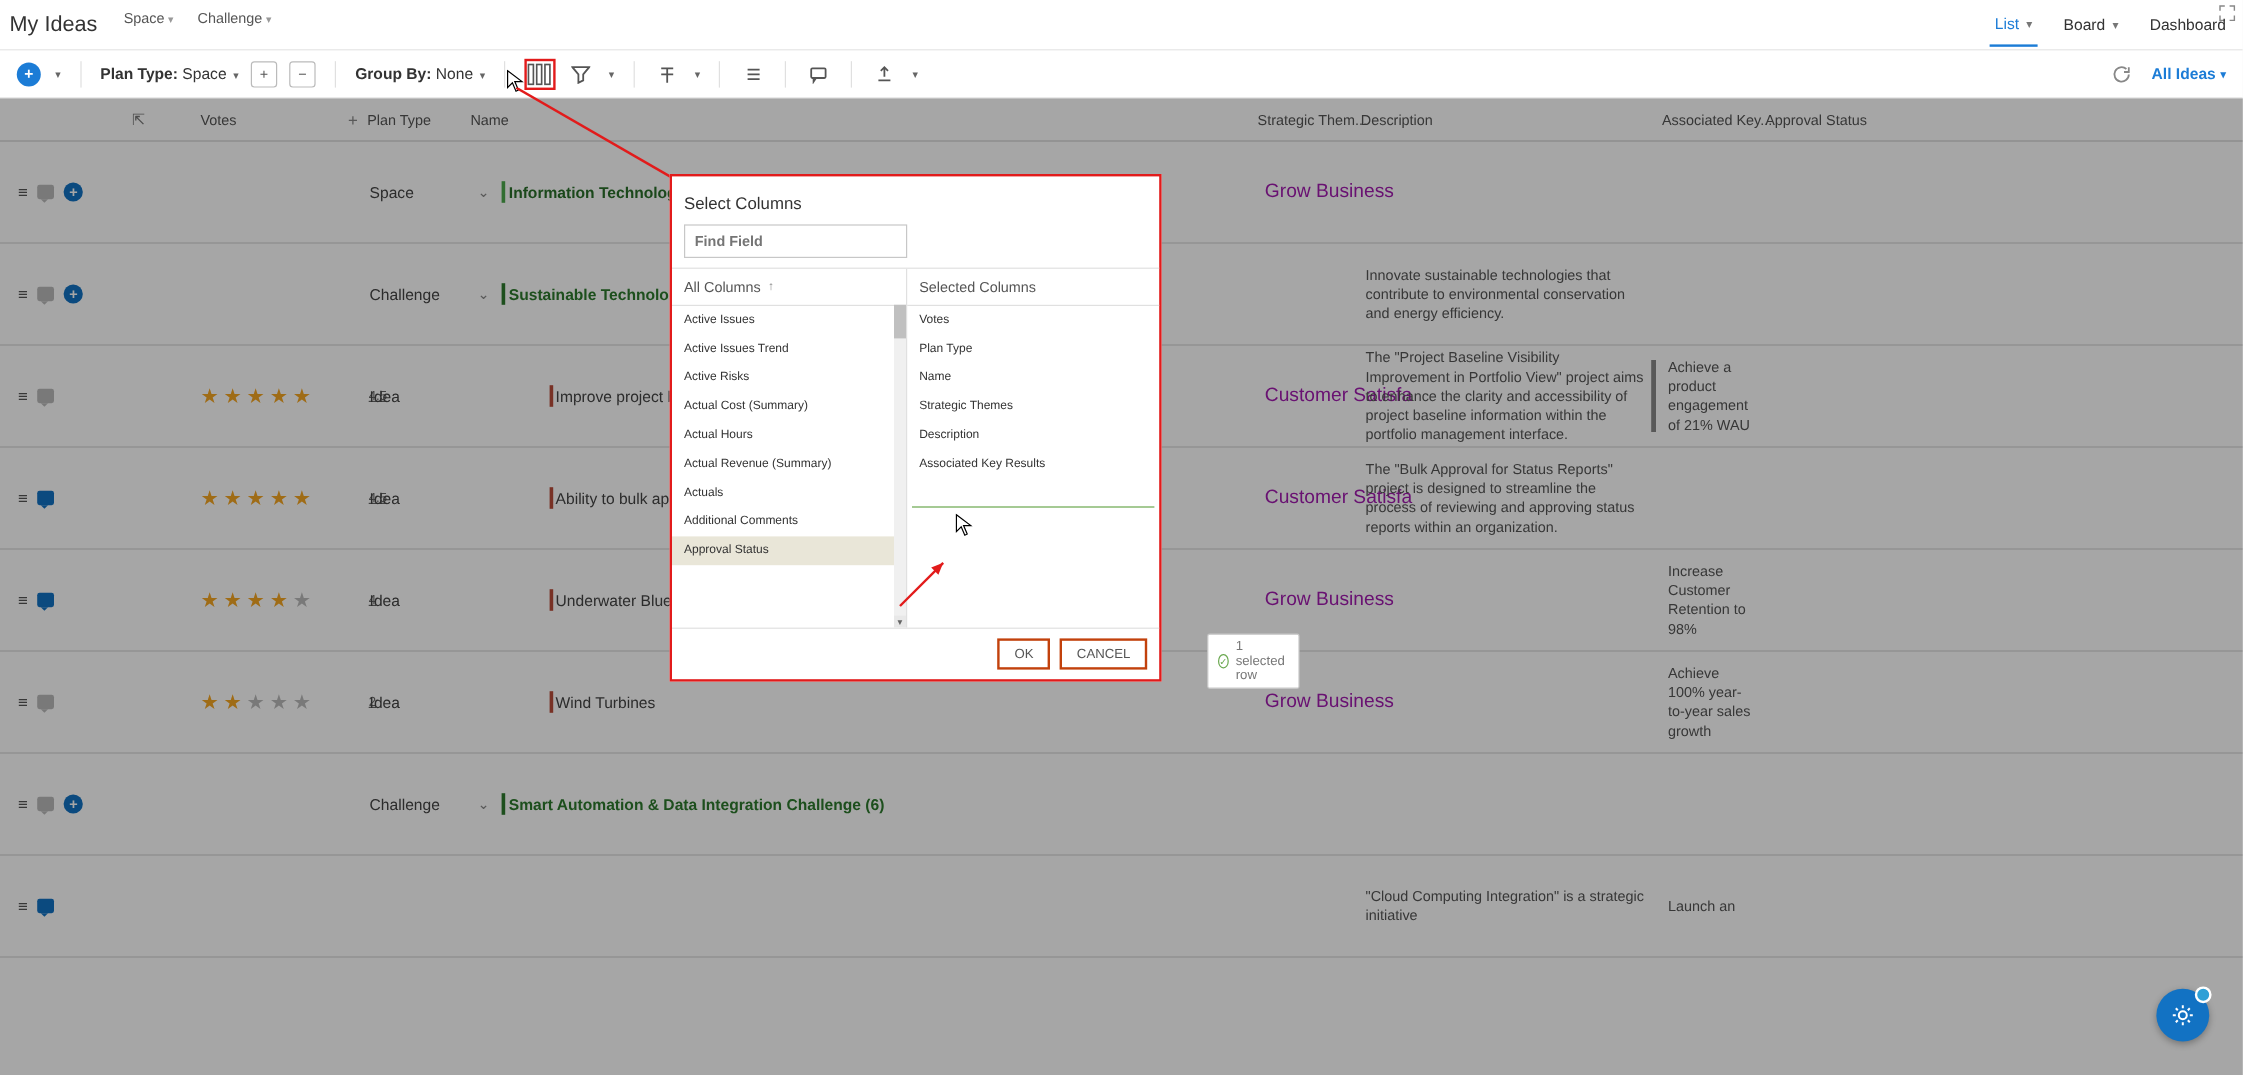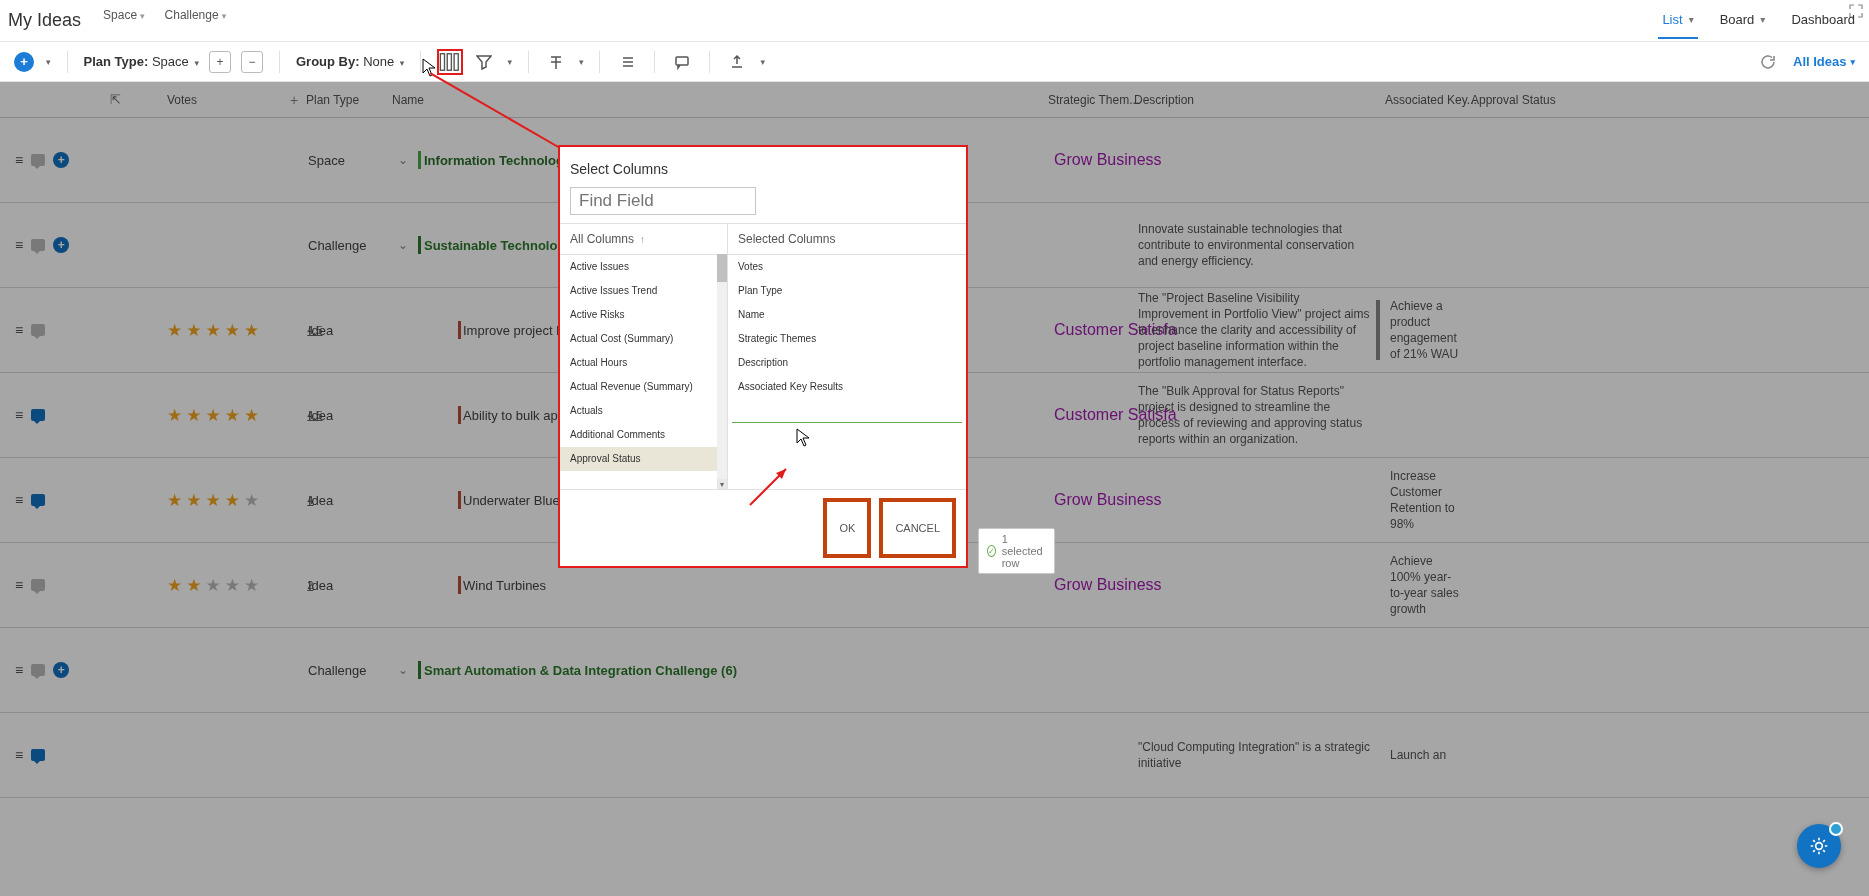--- a/index.html
+++ b/index.html
@@ -3,21 +3,21 @@
 <meta charset="utf-8">
 <style>
   * { box-sizing: border-box; margin: 0; padding: 0; font-family: 'Segoe UI', Arial, sans-serif; }
   html, body { width: 1869px; height: 896px; overflow: hidden; background: #fff; }
 
   
   .top-header { display: flex; align-items: center; height: 42px; border-bottom: 1px solid #e5e5e5; padding-left: 8px; position: relative; }
   .top-header .title { font-size: 18px; color: #333; margin-right: 12px; }
   .top-header .tab { font-size: 12px; color: #555; padding: 4px 10px; position: relative; top: -6px; cursor: pointer; }
   .top-header .tab .chev { font-size: 9px; color: #999; margin-left: 3px; }
-  .top-header .right { position: absolute; right: 10px; display: flex; align-items: flex-start; gap: 18px; }
+  .top-header .right { position: absolute; right: 10px; display: flex; align-items: center; gap: 18px; }
   .top-header .view { font-size: 13px; color: #333; display:flex; align-items:center; gap: 6px; cursor:pointer; padding: 10px 4px; }
   .top-header .view.active { color: #1c7cd6; border-bottom: 2px solid #1c7cd6; }
   .top-header .view .chev { font-size: 10px; color: #777; }
 
   
   .toolbar { display:flex; align-items:center; height: 40px; border-bottom: 1px solid #e5e5e5; padding: 0 14px; gap: 10px; position: relative; }
   .toolbar .left { display:flex; align-items:center; gap: 10px; }
   .toolbar .plus-btn { width:20px; height:20px; border-radius:50%; background:#1c7cd6; color:#fff; display:flex; align-items:center; justify-content:center; font-size:13px; font-weight:bold;}
   .toolbar .chev-small { font-size:9px; color:#666; margin-left:2px; }
   .toolbar .sep { width:1px; height:22px; background:#e0e0e0; margin: 0 6px;}
@@ -71,37 +71,37 @@
   .row .nm.ind { left:463px; color:#444; }
   .row .st { position:absolute; left:1054px; font-size:16px; color:#a21caf;}
   .row .desc { position:absolute; left:1138px; width:232px; font-size:12px; color:#555; line-height:1.35;}
   .row .desc-bar { position:absolute; left:1376px; top:12px; bottom:12px; width:4px; background:#888;}
   .row .akr { position:absolute; left:1390px; width:75px; font-size:12px; color:#555; line-height:1.35;}
 
   
   .dialog { position:absolute; left:558px; top:145px; width:410px; height:423px; background:#fff; border:2px solid #e21b1b; z-index:10; display:flex; flex-direction:column;}
   .dialog-title { padding: 14px 10px 10px 10px; font-size:14px; color:#333; }
   .find-wrap { padding: 0 10px 8px 10px;}
-  .find { width:186px; height:28px; border:1px solid #c7c7c7; padding: 0 8px; font-size:17px; color:#888;}
+  .find { width:186px; height:28px; border:1px solid #c7c7c7; padding: 0 8px; font-size:12px; color:#888;font-weight:bold;}
   .cols-body { flex:1; display:flex; border-top:1px solid #e0e0e0; position:relative;}
-  .col-left { width:168px; border-right:1px solid #e0e0e0; display:flex; flex-direction:column; position:relative;}
+  .col-left { width:196px; border-right:1px solid #e0e0e0; display:flex; flex-direction:column; position:relative;}
   .col-right { flex:1; display:flex; flex-direction:column; position:relative;}
   .col-hdr { font-size:12px; color:#555; padding:8px 10px; border-bottom:1px solid #e0e0e0; display:flex; align-items:center; gap:6px;}
   .col-hdr .sort { font-size:10px; color:#888;}
   .col-list { flex:1; overflow:hidden; position:relative;}
   .col-item { padding: 6px 10px; font-size:10px; color:#333; border-bottom:1px solid transparent;}
   .col-item.highlight { background:#e9e6d8; }
   .drop-line { position:absolute; left:4px; right:4px; height:1px; background:#6aa84f;}
   .scroll-track { position:absolute; right:0; top:30px; bottom:0; width:10px; background:#f0f0f0;}
   .scroll-thumb { position:absolute; right:0; width:10px; background:#c0c0c0;}
   .scroll-down { position:absolute; right:0; bottom:0; width:10px; height:10px; font-size:8px; color:#666; display:flex; align-items:center; justify-content:center; background:#e8e8e8;}
   .badge { position:absolute; left:250px; top:304px; border:1px solid #c7c7c7; background:#fff; padding:4px 8px; font-size:11px; color:#777; display:flex; align-items:center; gap:6px; border-radius:2px;}
   .badge .chk { width:12px; height:12px; border-radius:50%; border:1px solid #6aa84f; color:#6aa84f; font-size:8px; display:flex; align-items:center; justify-content:center;}
   .dlg-footer { border-top:1px solid #e0e0e0; padding:8px 10px; display:flex; justify-content:flex-end; gap:8px;}
-  .dlg-btn { border:4px solid #c2410c; background:#fff; padding:20px 12px; font-size:11px; color:#555; cursor:pointer;}
+  .dlg-btn { border:2px solid #c2410c; background:#fff; padding:5px 12px; font-size:11px; color:#555; cursor:pointer;}
 
   
   .connector { position:absolute; left:430px; top:73px; width:135px; height:80px; pointer-events:none; z-index:9;}
   .connector line { stroke:#e21b1b; stroke-width:2;}
 
   
   .red-arrow { position:absolute; pointer-events:none;}
 
   
   .cursor { position:absolute; left:796px; top:428px; width:16px; height:20px; z-index:20;}

